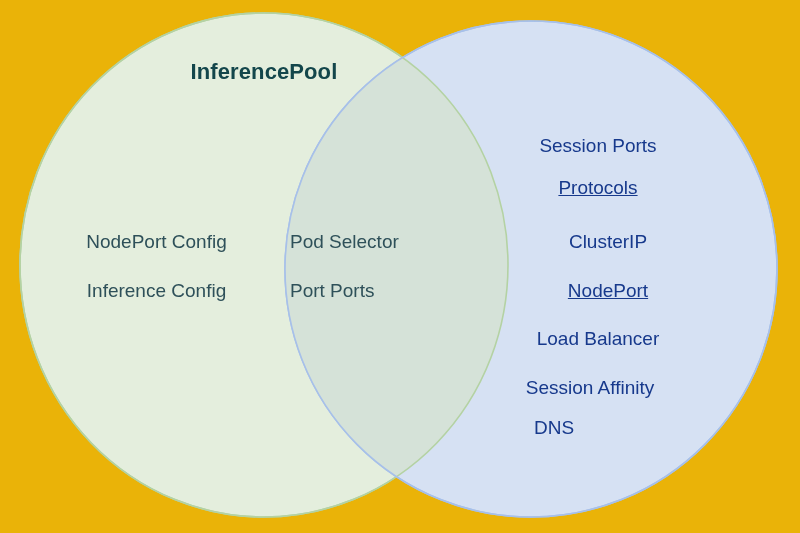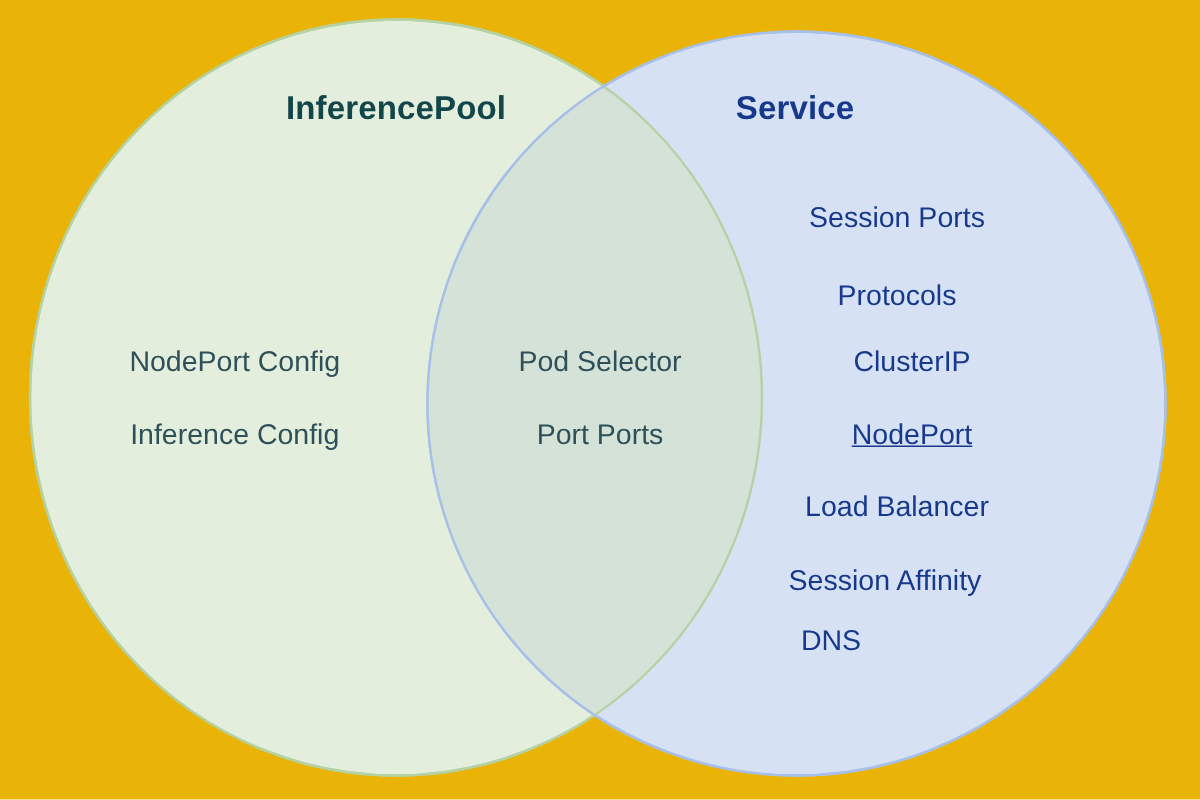--- a/index.html
+++ b/index.html
@@ -67,21 +67,21 @@
   .col-left .item {
     color: #2e5059;
     left: 0;
     width: 313px;
     text-align: center;
   }
   .col-mid .item {
     color: #2e5059;
     left: 290px;
     width: 220px;
-    text-align: center;
+    text-align: left;
   }
   .col-right .item {
     color: #17398c;
     width: 240px;
     text-align: center;
   }
 </style>
 </head>
 <body>
 
@@ -103,35 +103,34 @@
     </g>
 
     <ellipse cx="264" cy="265" rx="244" ry="252" fill="none" stroke="#b4d2a3" stroke-width="1.6"></ellipse>
     <ellipse cx="531" cy="269" rx="246" ry="248" fill="none" stroke="#a7c0e9" stroke-width="1.6"></ellipse>
   </svg>
 
   <div class="layer-text">
 
     <div class="set-title" id="title-left">InferencePool</div>
 
-    <div class="set-title" id="title-right">Service</div>
 
     <div class="col-left">
       <div class="item" style="top:232px;">NodePort Config</div>
       <div class="item" style="top:281px;">Inference Config</div>
     </div>
 
     <div class="col-mid">
       <div class="item" style="top:232px;">Pod Selector</div>
       <div class="item" style="top:281px;">Port Ports</div>
     </div>
 
     <div class="col-right">
       <div class="item" style="left:478px; top:136px;">Session Ports</div>
-      <div class="item" style="left:478px; top:188px;">Protocols</div>
+      <div class="item" style="left:478px; top:178px;text-decoration:underline;">Protocols</div>
       <div class="item" style="left:488px; top:232px;">ClusterIP</div>
       <div class="item" style="left:488px; top:281px;text-decoration:underline;">NodePort</div>
       <div class="item" style="left:478px; top:329px;">Load Balancer</div>
       <div class="item" style="left:470px; top:378px;">Session Affinity</div>
       <div class="item" style="left:434px; top:418px;">DNS</div>
     </div>
 
   </div>
 </div>
 

